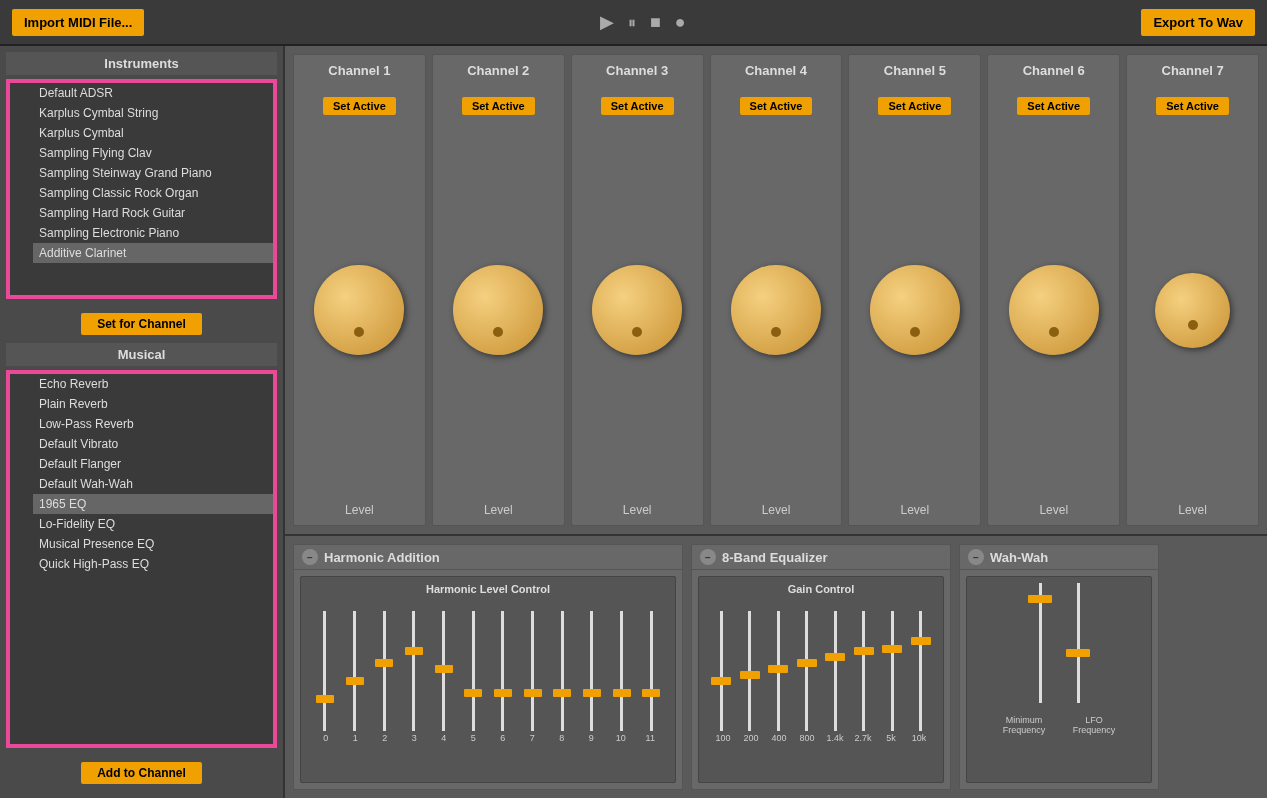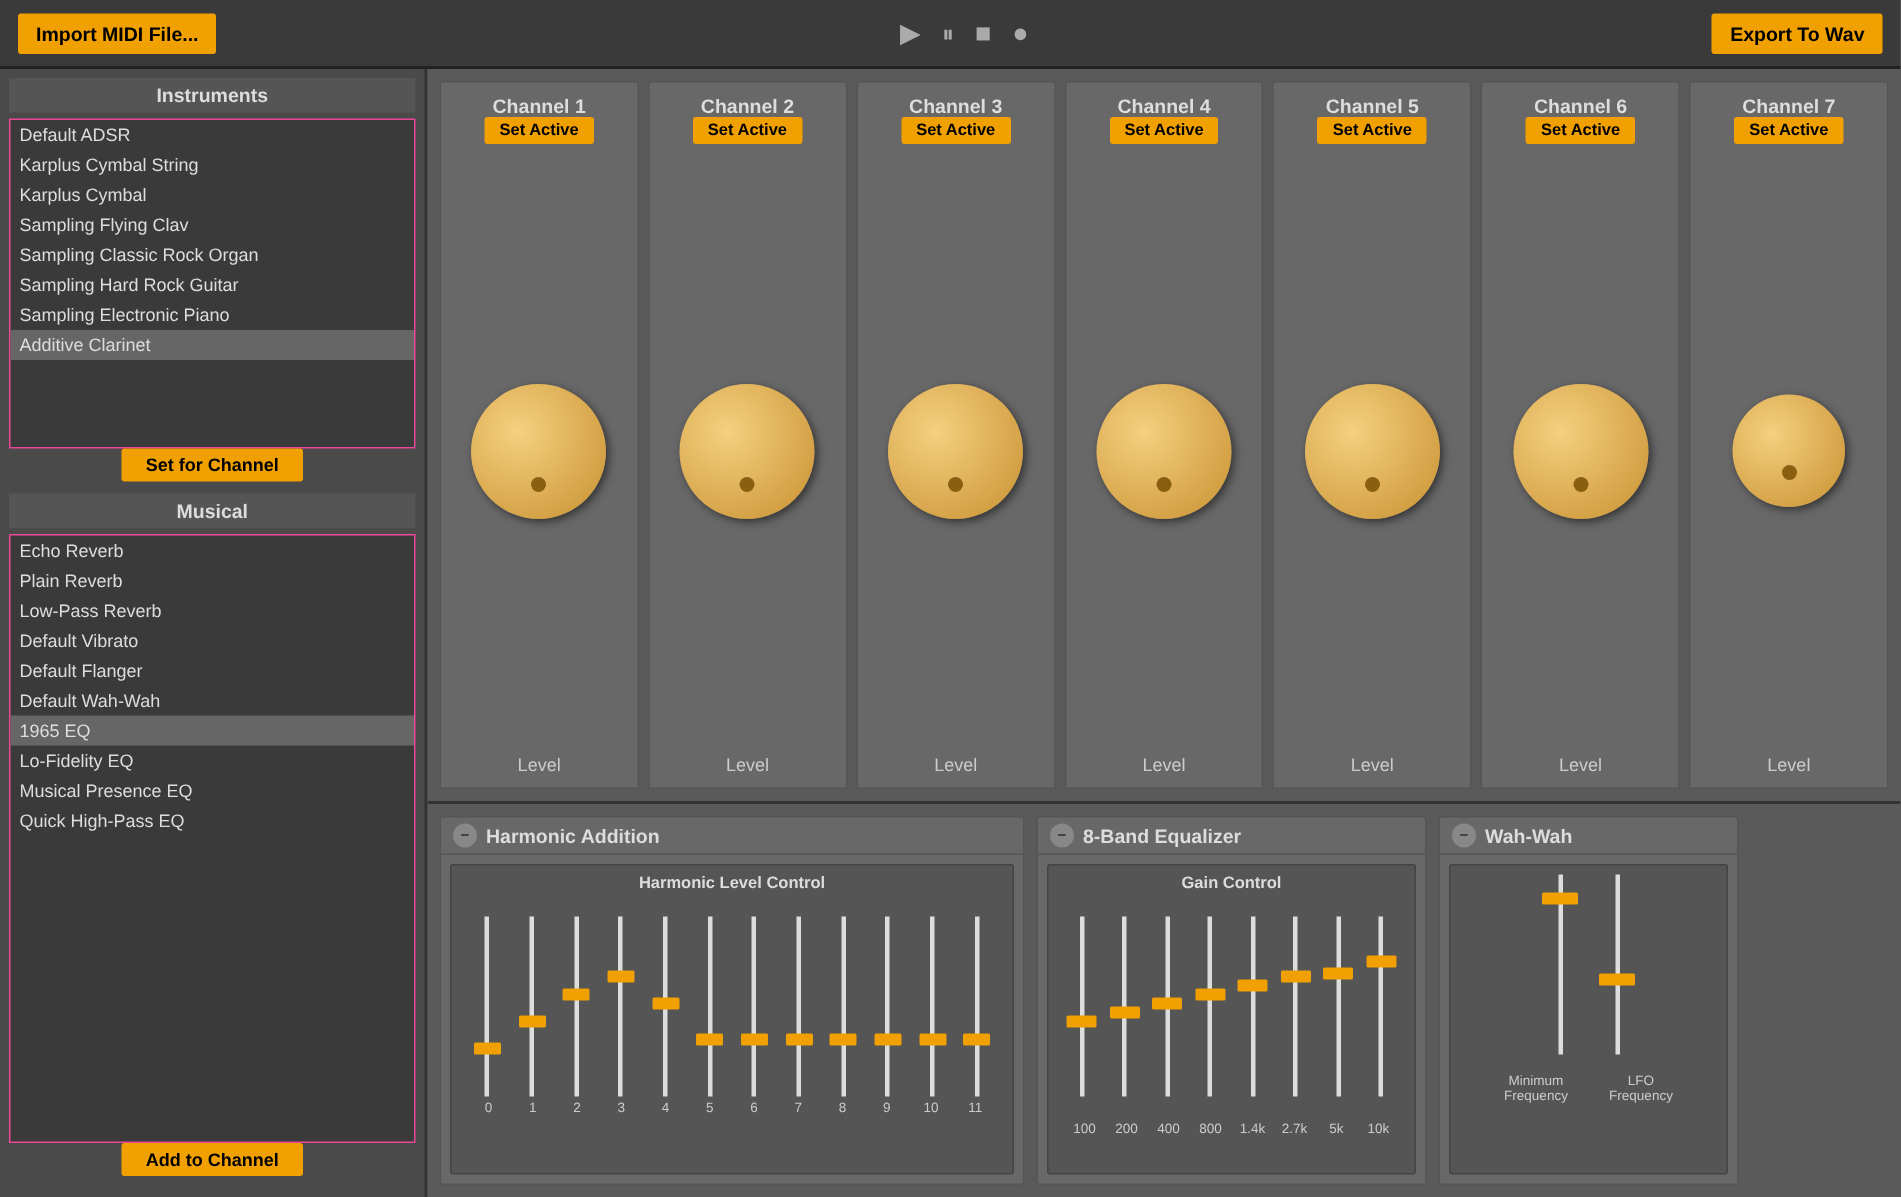--- a/index.html
+++ b/index.html
@@ -68,22 +68,23 @@
       text-align: center;
       font-weight: bold;
       font-size: 13px;
       padding: 4px;
       margin-bottom: 4px;
     }
     .list-container {
       flex: 1;
       background: #3a3a3a;
       overflow-y: auto;
-      border: 1px solid #ec4899;
-      margin-bottom: 0;
+      border: 4px solid #ec4899;
+      margin-bottom: 14px;
+      padding-left: 23px;
     }
     .list-container::-webkit-scrollbar { width: 10px; }
     .list-container::-webkit-scrollbar-track { background: #3a3a3a; }
     .list-container::-webkit-scrollbar-thumb { background: #666; }
     .list-item {
       padding: 3px 6px;
       color: #ddd;
       cursor: pointer;
       font-size: 12px;
     }
@@ -125,21 +126,21 @@
       display: flex;
       flex-direction: column;
       align-items: center;
       padding: 8px 4px;
       border-radius: 2px;
     }
     .channel-title {
       color: #ddd;
       font-weight: bold;
       font-size: 13px;
-      margin-bottom: 0;
+      margin-bottom: 19px;
     }
     .set-active-btn {
       background: #f0a000;
       color: #000;
       border: none;
       padding: 3px 10px;
       font-size: 11px;
       font-weight: bold;
       cursor: pointer;
       border-radius: 2px;
@@ -273,20 +274,21 @@
 
 <div class="main-layout">
 
   <div class="left-panel">
     <div class="panel-section-title">Instruments</div>
     <div class="list-container" style="max-height: 220px;">
       <div class="list-item">Default ADSR</div>
       <div class="list-item">Karplus Cymbal String</div>
       <div class="list-item">Karplus Cymbal</div>
       <div class="list-item">Sampling Flying Clav</div>
+      <div class="list-item">Sampling Steinway Grand Piano</div>
       <div class="list-item">Sampling Classic Rock Organ</div>
       <div class="list-item">Sampling Hard Rock Guitar</div>
       <div class="list-item">Sampling Electronic Piano</div>
       <div class="list-item selected">Additive Clarinet</div>
     </div>
     <button class="set-btn">Set for Channel</button>
 
     <div class="panel-section-title">Musical</div>
     <div class="list-container effects-list">
       <div class="list-item">Echo Reverb</div>
@@ -519,21 +521,21 @@
                   <div style="width: 3px; background: rgb(221, 221, 221); height: 100%; position: relative; margin: 0px auto;">
                     <div style="width: 20px; height: 8px; background: rgb(240, 160, 0); border-radius: 1px; position: absolute; left: 50%; transform: translateX(-50%); top: 28%; cursor: pointer;"></div>
                   </div>
                 </div>
                 <div style="display: flex; flex-direction: column; align-items: center; flex: 1 1 0%; height: 120px; position: relative;">
                   <div style="width: 3px; background: rgb(221, 221, 221); height: 100%; position: relative; margin: 0px auto;">
                     <div style="width: 20px; height: 8px; background: rgb(240, 160, 0); border-radius: 1px; position: absolute; left: 50%; transform: translateX(-50%); top: 22%; cursor: pointer;"></div>
                   </div>
                 </div>
               </div>
-            <div id="eq-labels" style="display:flex; gap:0; padding:0 4px; margin-top:16px;">
+            <div id="eq-labels" style="display:flex; gap:0; padding:0 4px; margin-top:2px;">
             <span style="flex: 1 1 0%; text-align: center; font-size: 9px; color: rgb(204, 204, 204);">100</span>
                 <span style="flex: 1 1 0%; text-align: center; font-size: 9px; color: rgb(204, 204, 204);">200</span>
                 <span style="flex: 1 1 0%; text-align: center; font-size: 9px; color: rgb(204, 204, 204);">400</span>
                 <span style="flex: 1 1 0%; text-align: center; font-size: 9px; color: rgb(204, 204, 204);">800</span>
                 <span style="flex: 1 1 0%; text-align: center; font-size: 9px; color: rgb(204, 204, 204);">1.4k</span>
                 <span style="flex: 1 1 0%; text-align: center; font-size: 9px; color: rgb(204, 204, 204);">2.7k</span>
                 <span style="flex: 1 1 0%; text-align: center; font-size: 9px; color: rgb(204, 204, 204);">5k</span>
                 <span style="flex: 1 1 0%; text-align: center; font-size: 9px; color: rgb(204, 204, 204);">10k</span>
               </div>
           </div>

